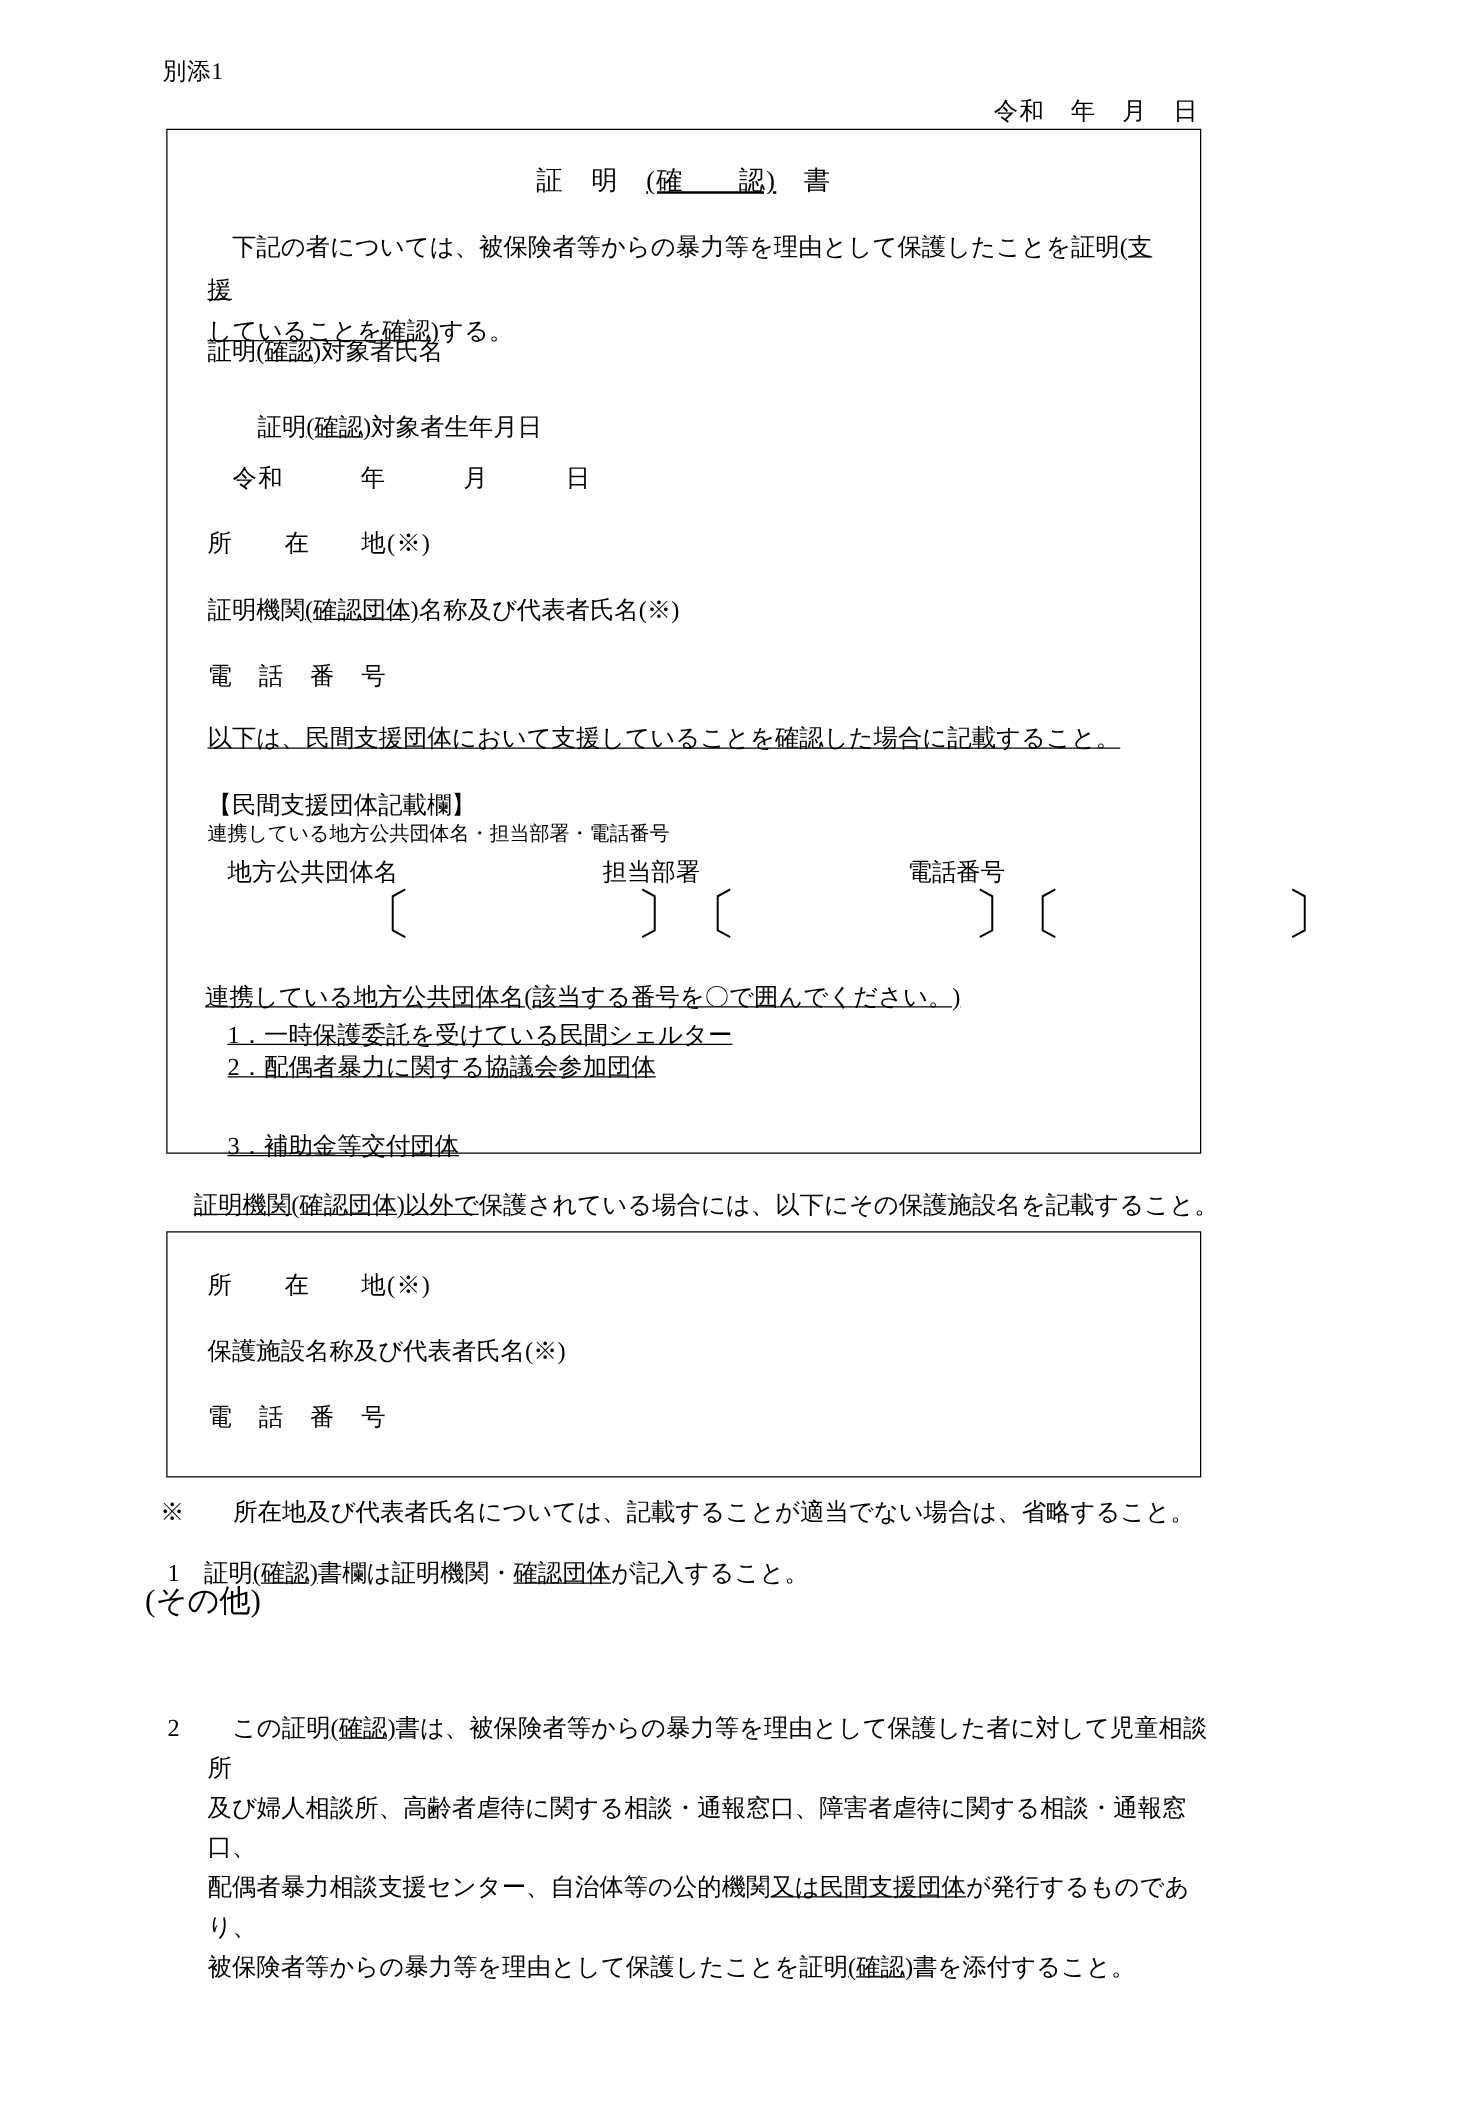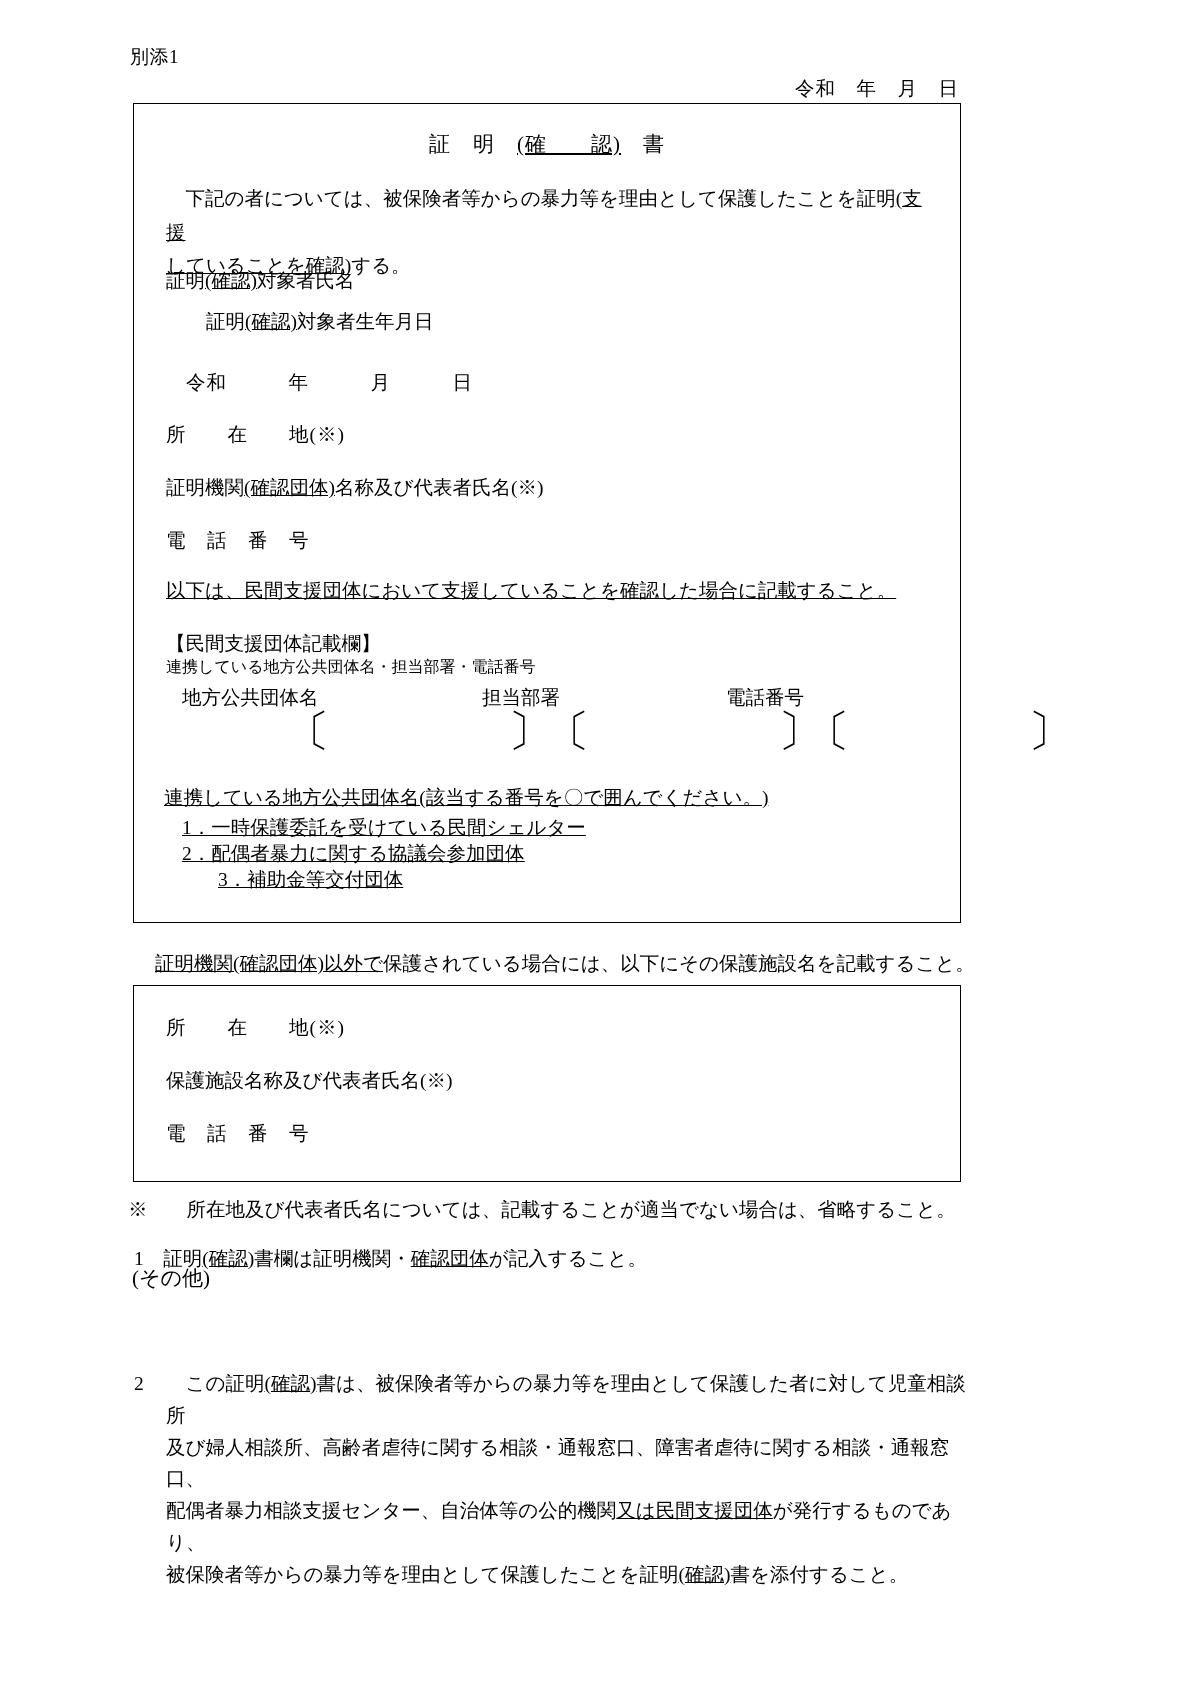--- a/index.html
+++ b/index.html
@@ -67,21 +67,21 @@
     font-size: 19.5px;
   }
   .u { text-decoration: underline; margin-top: 19px; }
   .field {
     position: absolute;
     left: 32px;
     font-size: 19.5px;
     white-space: pre;
   }
   .f-name      { top: 163px; }
-  .f-birth     { top: 204px; padding-left: 40px; }
+  .f-birth     { top: 224px; padding-left: 40px; }
   .f-era       { top: 265px; left: 52px; letter-spacing: 1px; }
   .f-addr      { top: 317px; letter-spacing: 1px; }
   .f-org       { top: 370px; }
   .f-tel       { top: 423px; letter-spacing: 1px; }
   .note-underline {
     position: absolute;
     left: 32px;
     top: 473px;
     font-size: 19.5px;
     text-decoration: underline;
@@ -142,21 +142,21 @@
   }
   .opt {
     position: absolute;
     left: 48px;
     font-size: 19.5px;
     text-decoration: underline;
     white-space: pre;
   }
   .opt1 { top: 710px; }
   .opt2 { top: 736px; }
-  .opt3 { top: 762px; margin-left: 36px; }
+  .opt3 { top: 799px; }
   .mid-note {
     position: absolute;
     left: 155px;
     top: 950px;
     font-size: 19.5px;
     white-space: pre;
   }
   .mid-note .u { text-decoration: underline; }
   .box-second {
     position: absolute;
@@ -172,23 +172,23 @@
   .s-tel  { position: absolute; left: 32px; top: 134px; font-size: 19.5px; letter-spacing: 1px; white-space: pre;}
   .footnote {
     position: absolute;
     left: 128px;
     top: 1196px;
     font-size: 19.5px;
     white-space: pre;
   }
   .other-head {
     position: absolute;
-    left: 132px;
+    left: 116px;
     top: 1264px;
-    font-size: 21px;
+    font-size: 25px;
     white-space: pre;
   }
   .item1 {
     position: absolute;
     left: 134px;
     top: 1245px;
     font-size: 19.5px;
     white-space: pre;
   }
   .item2 {

